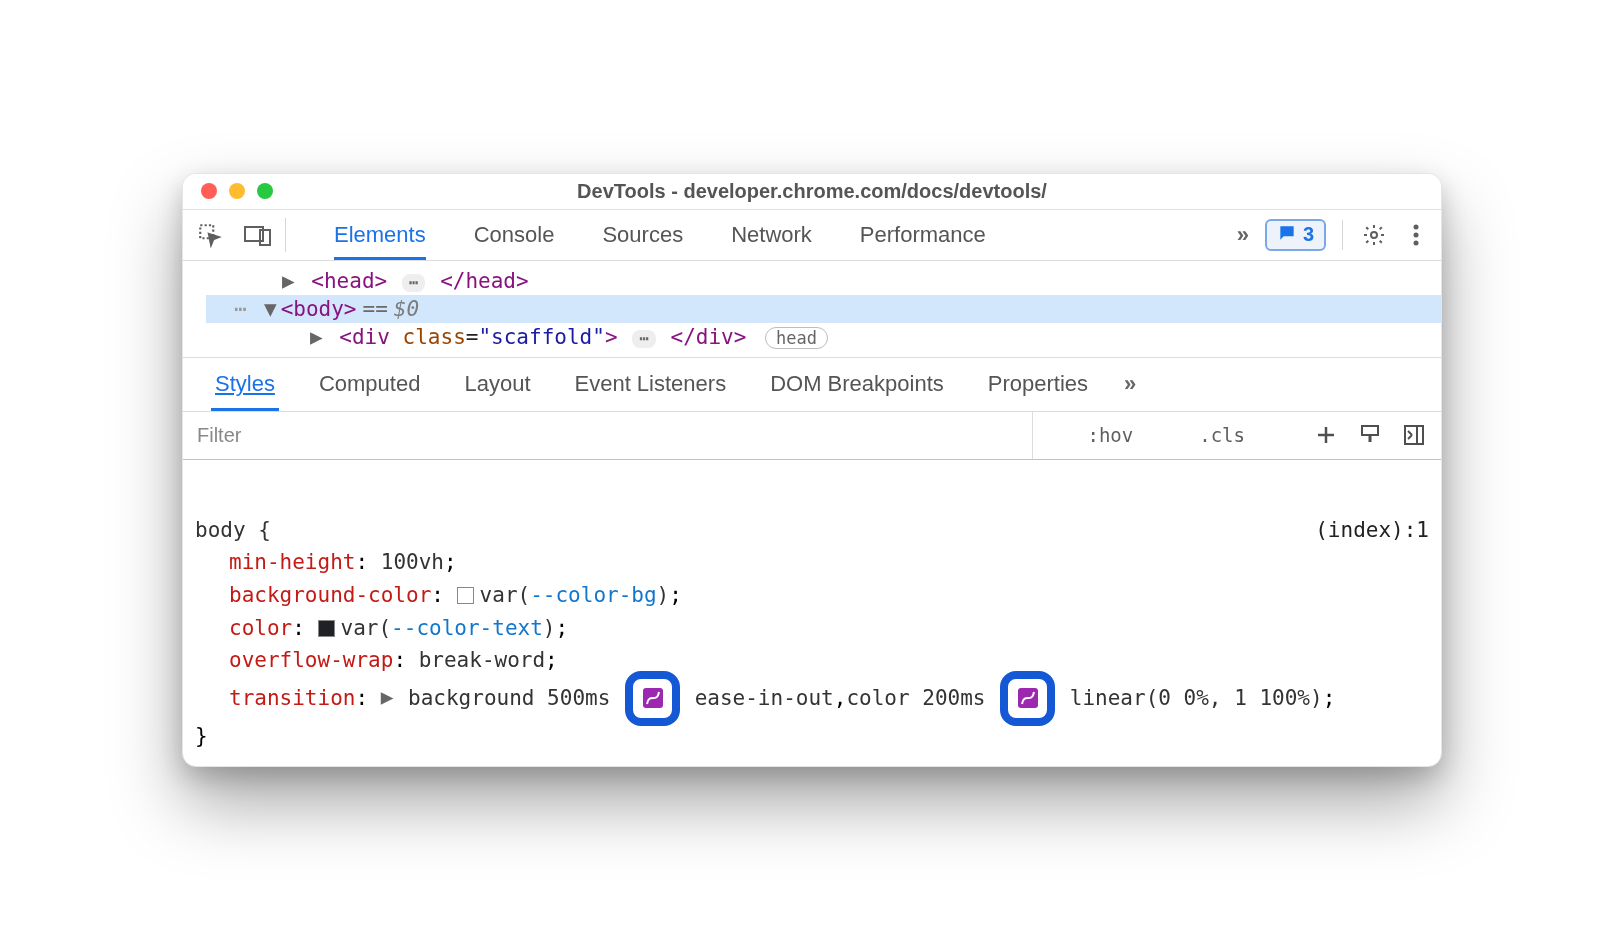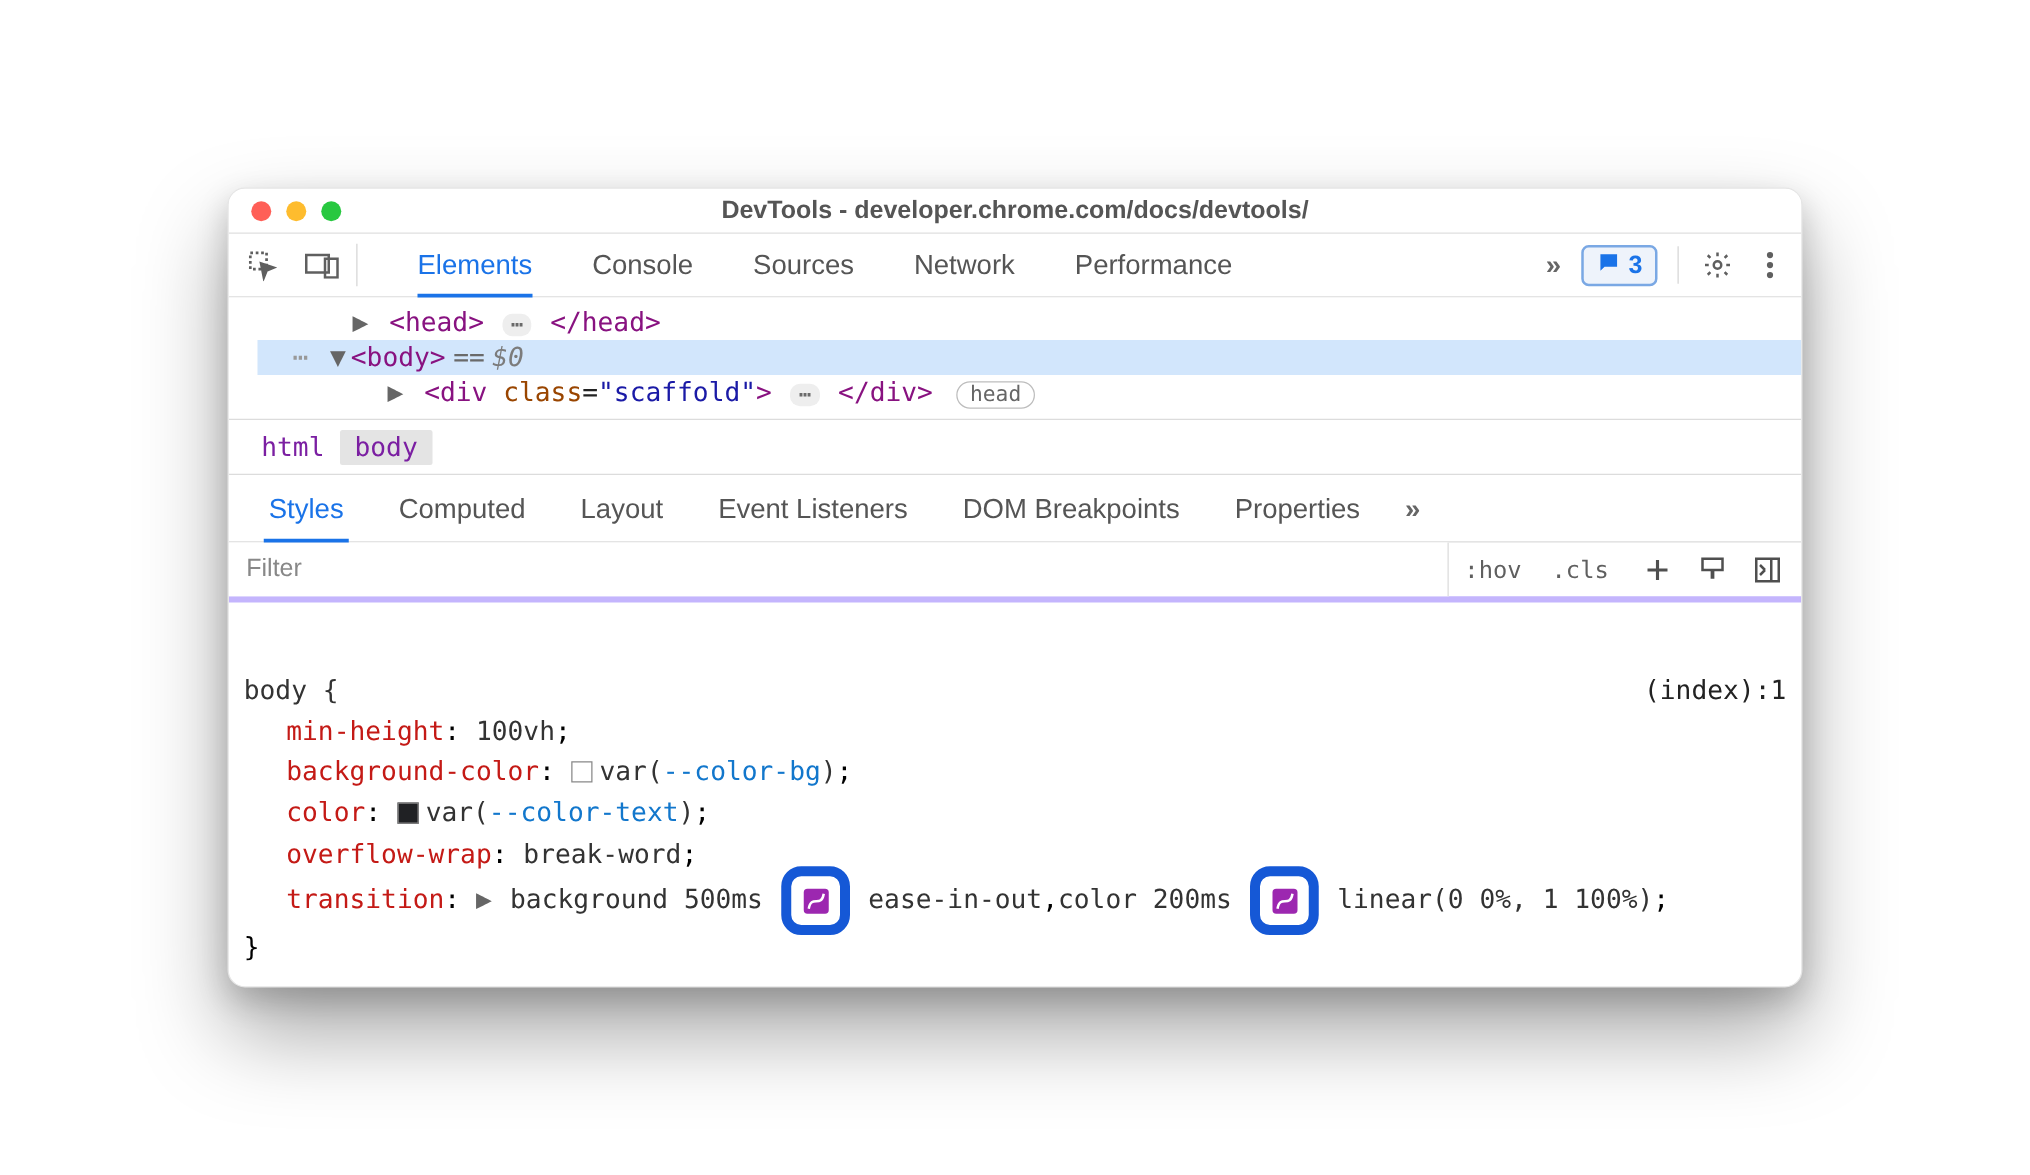--- a/index.html
+++ b/index.html
@@ -242,40 +242,42 @@
     color: #555;
     padding: 0 22px;
     height: 54px;
     display: flex;
     align-items: center;
     cursor: pointer;
     position: relative;
   }
   .subtab.active {
     color: #1a73e8;
+    text-decoration: underline;
   }
   .subtab.active::after {
     content: "";
     position: absolute;
     left: 18px;
     right: 18px;
     bottom: 0;
     height: 3px;
     background: #1a73e8;
   }
   .subpanel-tabs .expand-icon {
     margin-left: 10px;
   }
   
   .filter-bar {
     display: flex;
     align-items: center;
     height: 48px;
-    border-bottom: 5px solid #c4b5fd;
+    border-bottom: 1px solid #c4b5fd;
     font-size: 20px;
+    gap: 42px;
   }
   .filter-input {
     flex: 1;
     height: 100%;
     border: none;
     outline: none;
     padding: 0 14px;
     font-size: 20px;
     color: #666;
     border-right: 1px solid #dcdcdc;
@@ -443,24 +445,20 @@
         <span class="tri">▶</span>
         <span class="tag">&lt;</span><span class="tag">div</span>
         <span class="attr-name"> <span>class</span></span><span class="op">=</span><span class="attr-value">"scaffold"</span><span class="tag">&gt;</span>
         <span class="ellipsis-pill">⋯</span>
         <span class="tag">&lt;/div&gt;</span>
         <span class="badge-pill">head</span>
       </span>
     </div>
   </div>
 
-  <div class="breadcrumbs">
-    <span class="crumb">html</span>
-    <span class="crumb selected">body</span>
-  </div>
 
   <div class="subpanel-tabs">
     <div class="subtab active">Styles</div>
     <div class="subtab">Computed</div>
     <div class="subtab">Layout</div>
     <div class="subtab">Event Listeners</div>
     <div class="subtab">DOM Breakpoints</div>
     <div class="subtab">Properties</div>
     <span class="expand-icon">»</span>
   </div>

